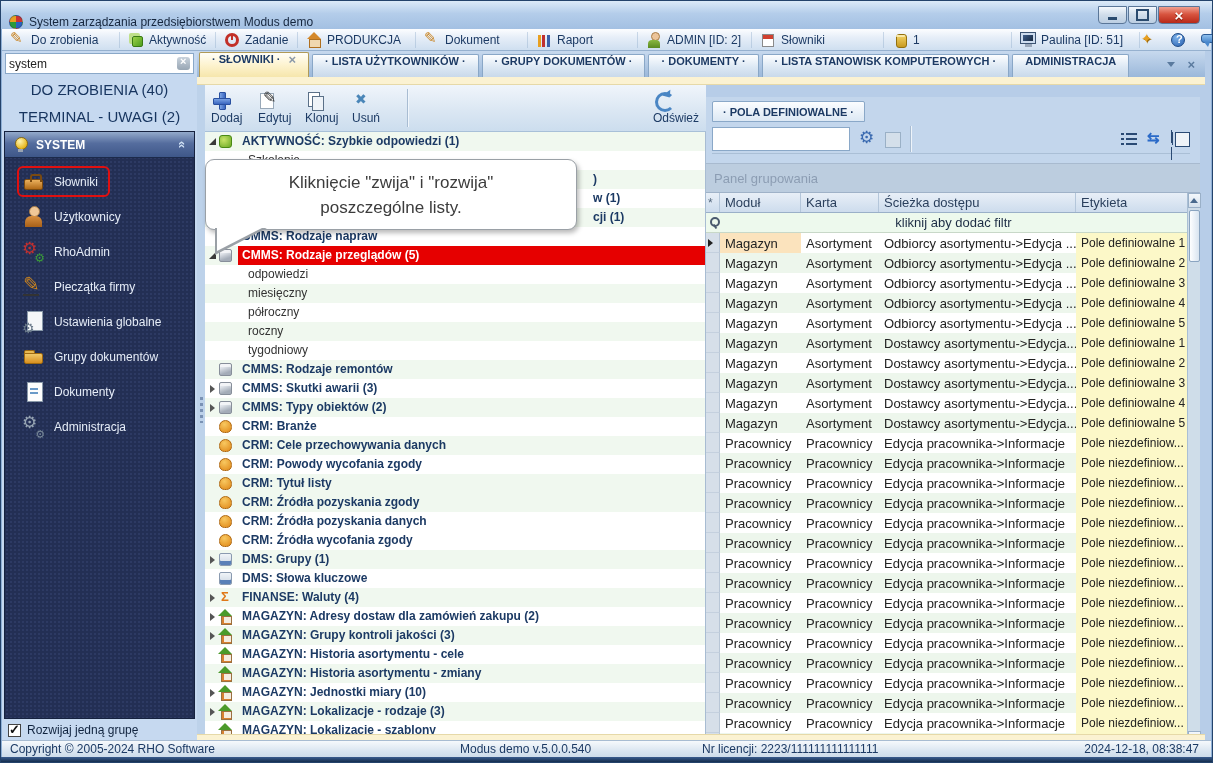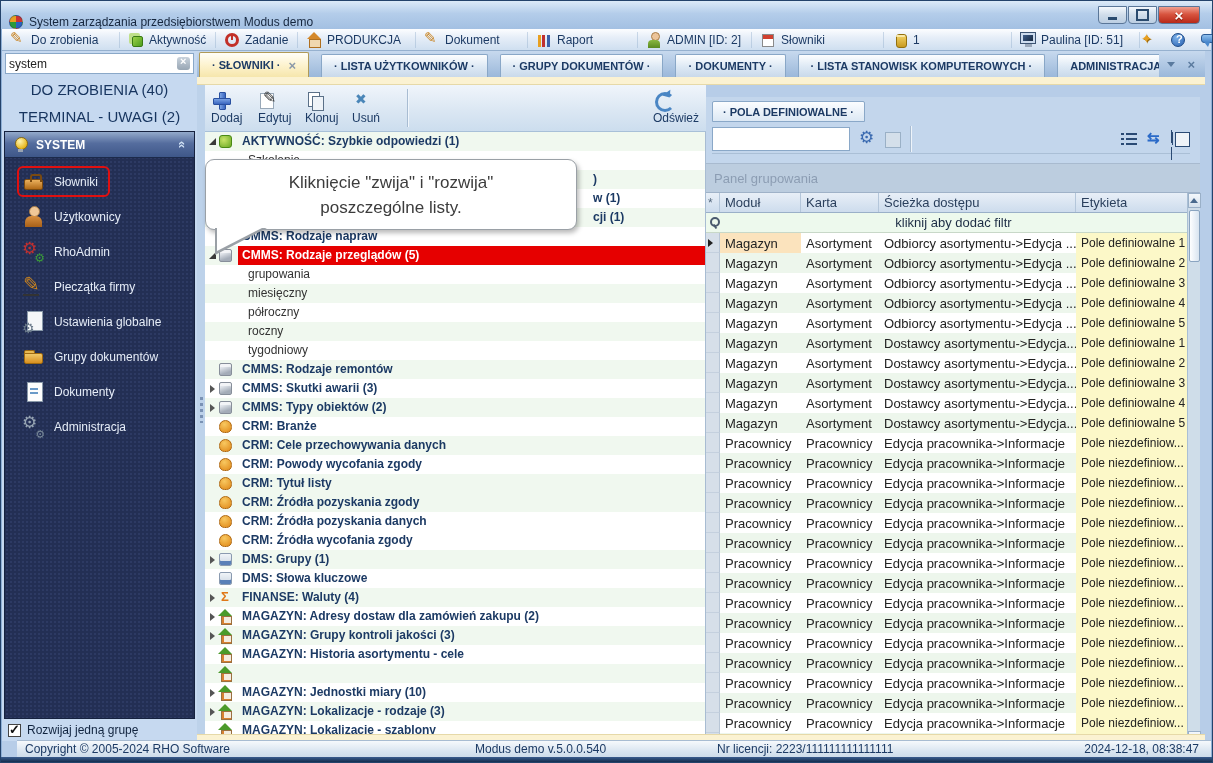--- a/index.html
+++ b/index.html
@@ -45,21 +45,21 @@
   .ic-workstation::after{content:"";position:absolute;left:5px;bottom:1px;width:7px;height:3px;background:#9aa8ba}
   .ic-paint::before{content:"✦";position:absolute;left:1px;top:-1px;font-size:13px;color:#e8a020;text-shadow:1px 1px 0 #9a6a10}
   .ic-help::before{content:"";position:absolute;inset:1px;border-radius:50%;background:radial-gradient(circle at 35% 30%,#7ab0e8,#2860b0);border:1px solid #1c4a88}
   .ic-help::after{content:"?";position:absolute;left:6px;top:1px;color:#fff;font-size:11px;font-weight:bold}
   .ic-chat::before{content:"";position:absolute;left:1px;top:2px;right:1px;bottom:5px;background:linear-gradient(#8ec0ee,#4a88cc);border:1px solid #2a5a96;border-radius:3px}
   .ic-chat::after{content:"";position:absolute;left:4px;bottom:1px;border-left:4px solid transparent;border-right:2px solid transparent;border-top:5px solid #4a88cc}
 
   
   .tabstrip{position:absolute;left:196px;top:50px;right:7px;height:26px;background:linear-gradient(#c7d9ee,#9bb8da);display:flex;align-items:flex-end;padding:0 2px}
   .tabs{display:flex;align-items:flex-end;flex:1;overflow:hidden}
-  .tab{height:23px;display:flex;align-items:center;gap:8px;padding:0 12px;margin-right:12px;font-size:11px;font-weight:bold;color:#1c3a64;background:linear-gradient(#fdfeff,#dce8f4 55%,#c9d9ea);border:1px solid #89a7c7;border-bottom:none;border-radius:2px 2px 0 0;white-space:nowrap;cursor:default}
+  .tab{height:23px;display:flex;gap:8px;padding:0 12px;margin-right:3px;font-size:11px;font-weight:bold;color:#1c3a64;background:linear-gradient(#fdfeff,#dce8f4 55%,#c9d9ea);border:1px solid #89a7c7;border-bottom:none;border-radius:2px 2px 0 0;white-space:nowrap;cursor:default}
   .tab.active{height:25px;background:linear-gradient(#fffef8,#fdf3cf 50%,#f6e6ac);border-color:#b09a58}
   .tclose{color:#8a98a8;font-weight:bold;font-size:13px;line-height:1}
   .tab-ovf{display:flex;align-items:center;gap:12px;padding:0 8px 6px 8px}
   .tri-d{width:0;height:0;border-top:5px solid #5a7a9e;border-left:4px solid transparent;border-right:4px solid transparent}
   .tab-x{color:#5a7a9e;font-weight:bold;font-size:13px;line-height:1}
 
   
   .sidebar{position:absolute;left:1px;top:50px;width:195px;height:690px;background:#c6d9f0;display:flex;flex-direction:column}
   .side-search{margin:2px 3px;height:21px;background:#fff;border:1px solid #8aa8c8;display:flex;align-items:center;padding:0 3px}
   .side-search input{flex:1;border:none;outline:none;font-size:12px;font-family:inherit;color:#222;background:transparent;min-width:0}
@@ -188,21 +188,21 @@
   .tri-r.dark{border-left-color:#222}
   .rrow.cur .rc1{background:#fbe3bd}
   .rp-scroll{position:absolute;right:0;top:96px;bottom:0;width:13px;background:#cfdde9;border-left:1px solid #aabfd4;display:flex;flex-direction:column;align-items:center}
   .sb-up,.sb-down{width:13px;height:15px;background:linear-gradient(#f4f8fc,#d4e0ec);border:1px solid #9ab0c8;display:flex;align-items:center;justify-content:center}
   .sb-up::before{content:"";border-bottom:5px solid #4a6a8e;border-left:4px solid transparent;border-right:4px solid transparent}
   .sb-down{margin-top:auto}
   .sb-down::before{content:"";border-top:5px solid #4a6a8e;border-left:4px solid transparent;border-right:4px solid transparent}
   .sb-thumb{width:11px;height:52px;margin-top:2px;background:linear-gradient(90deg,#fdfeff,#d8e4f0);border:1px solid #8aa4c0;border-radius:2px}
 
   
-  .statusbar{position:absolute;left:16px;right:1px;bottom:5px;height:17px;background:linear-gradient(#f6f9fc,#dbe6f1 60%,#cddcEA);border-top:1px solid #a8bcd2;font-size:12px;color:#1c3a64}
+  .statusbar{position:absolute;left:1px;right:1px;bottom:5px;height:17px;background:linear-gradient(#f6f9fc,#dbe6f1 60%,#cddcEA);border-top:1px solid #a8bcd2;font-size:12px;color:#1c3a64}
   .st{position:absolute;top:1px;line-height:15px}
   .st-copy{left:8px}
   .st-ver{left:458px}
   .st-lic{left:700px}
   .st-dt{right:12px}
   .bottomframe{position:absolute;left:0;right:0;bottom:0;height:5px;background:linear-gradient(#3a5c8e,#152e4e)}
 </style>
 </head>
 <body>
 
@@ -430,21 +430,21 @@
       <div class="trow alt selected">
         <span class="t-arrow">
           <i class="tri-exp"></i>
         </span>
         <span class="ti ti-cube"></span>
         <span class="t-label b">CMMS: Rodzaje przeglądów (5)</span>
       </div>
       <div class="trow">
         <span class="t-arrow"></span>
         <span class="t-childpad"></span>
-        <span class="t-label">grupowania</span>
+        <span class="t-label">odpowiedzi</span>
       </div>
       <div class="trow alt">
         <span class="t-arrow"></span>
         <span class="t-childpad"></span>
         <span class="t-label">miesięczny</span>
       </div>
       <div class="trow">
         <span class="t-arrow"></span>
         <span class="t-childpad"></span>
         <span class="t-label">półroczny</span>
@@ -547,20 +547,21 @@
         <span class="t-label b">MAGAZYN: Grupy kontroli jakości (3)</span>
       </div>
       <div class="trow">
         <span class="t-arrow"></span>
         <span class="ti ti-house"></span>
         <span class="t-label b">MAGAZYN: Historia asortymentu - cele</span>
       </div>
       <div class="trow alt">
         <span class="t-arrow"></span>
         <span class="ti ti-house"></span>
+        <span class="t-label b">MAGAZYN: Historia asortymentu - zmiany</span>
       </div>
       <div class="trow">
         <span class="t-arrow">
           <i class="tri-r"></i>
         </span>
         <span class="ti ti-house"></span>
         <span class="t-label b">MAGAZYN: Jednostki miary (10)</span>
       </div>
       <div class="trow alt">
         <span class="t-arrow">

